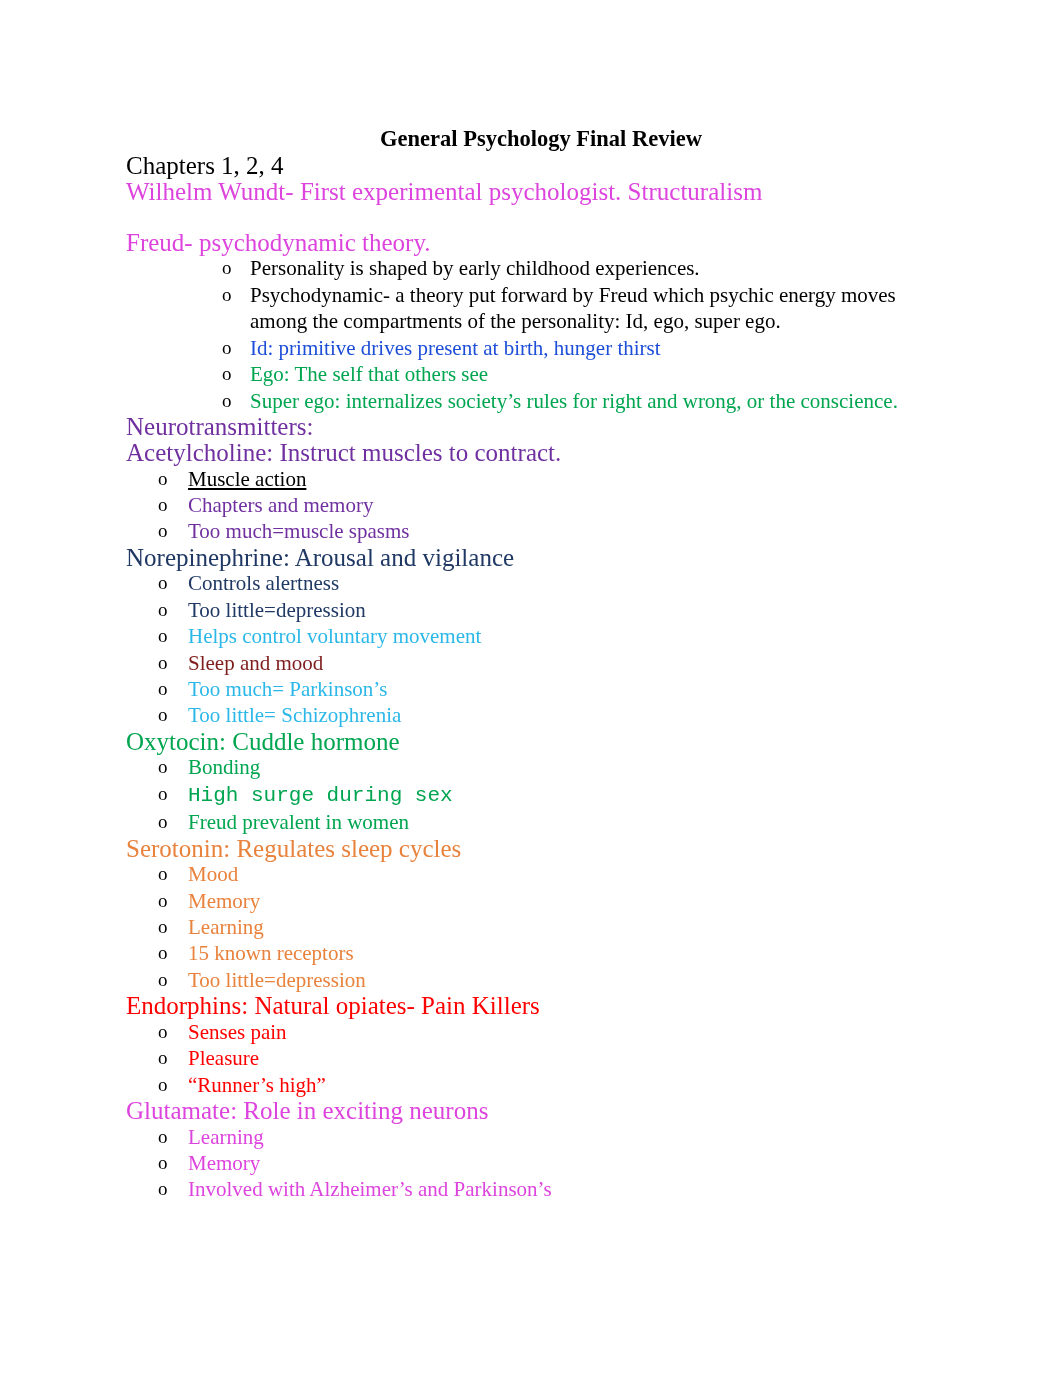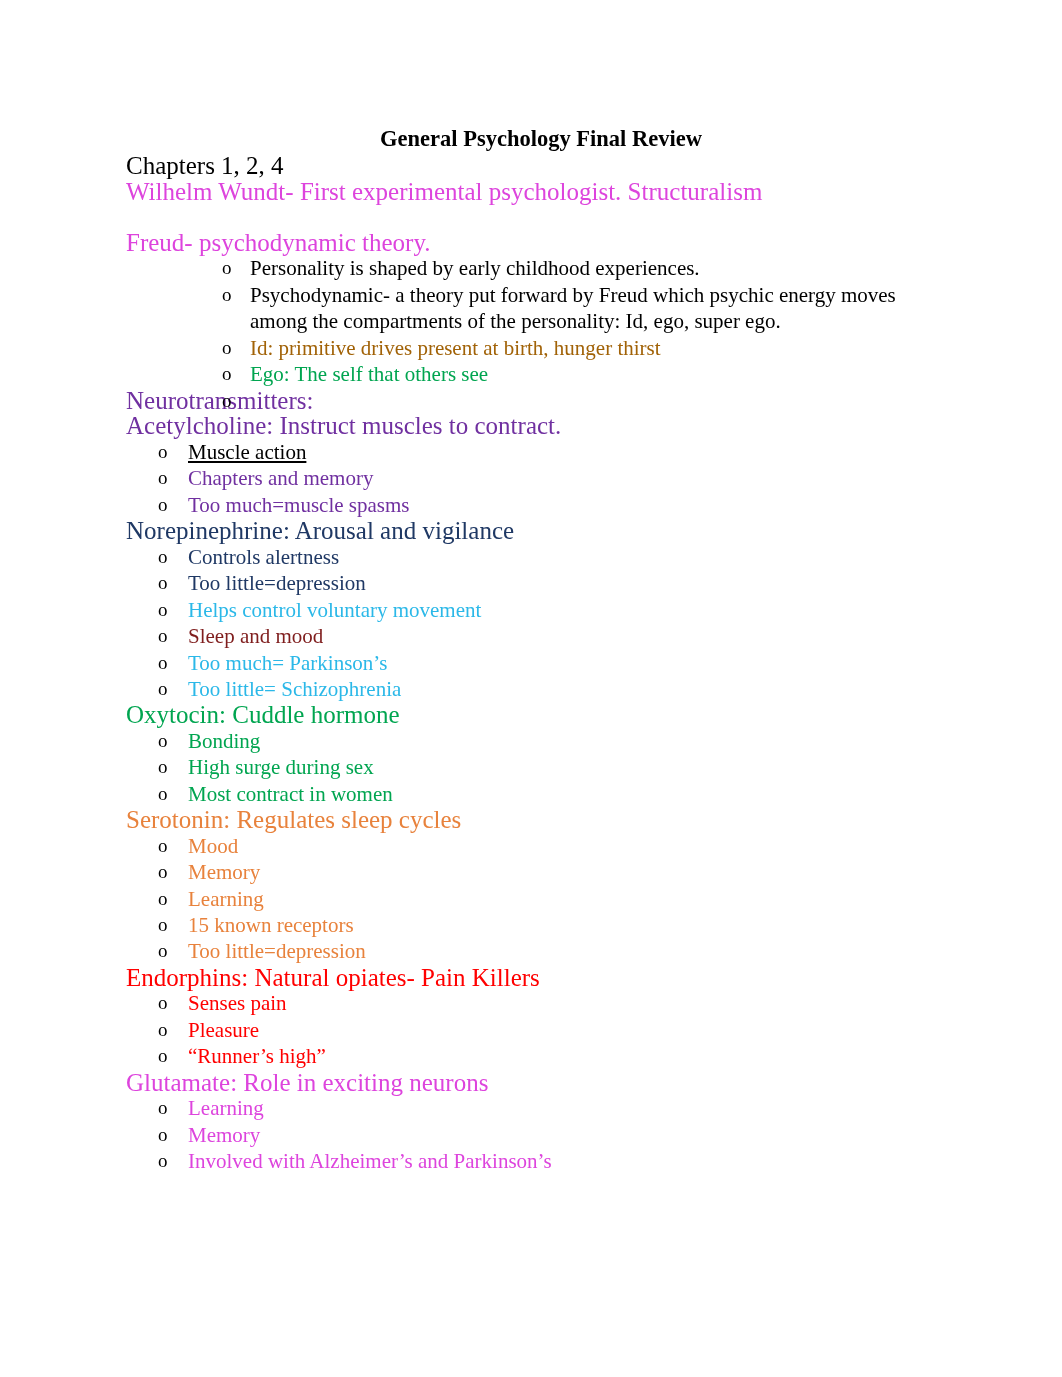--- a/index.html
+++ b/index.html
@@ -114,28 +114,29 @@
         <span class="bullet-mark">o</span>
         <span class="li-text">Personality is shaped by early childhood experiences.</span>
       </li>
       <li>
         <span class="bullet-mark">o</span>
         <span class="li-text">Psychodynamic- a theory put forward by Freud which psychic energy moves</span>
         <span class="wrap2">among the compartments of the personality: Id, ego, super ego.</span>
       </li>
       <li>
         <span class="bullet-mark">o</span>
-        <span class="li-text" style="color: #a16207; text-align: right;">Id: primitive drives present at birth, hunger thirst</span>
+        <span class="li-text" style="color: #1d4ed8; text-align: right;">Id: primitive drives present at birth, hunger thirst</span>
       </li>
       <li>
         <span class="bullet-mark">o</span>
         <span class="li-text" style="color: rgb(0, 165, 80);">Ego: The self that others see</span>
       </li>
       <li>
         <span class="bullet-mark">o</span>
+        <span class="li-text" style="color: rgb(0, 165, 80);">Super ego: internalizes society’s rules for right and wrong, or the conscience.</span>
       </li>
     </ul>
 
     <p class="para" style="color: rgb(112, 48, 160);">Neurotransmitters:</p>
 
     <div id="sections-host">
         <p class="para" style="color: rgb(112, 48, 160);">Acetylcholine: Instruct muscles to contract.</p>
         <ul class="bullets level-shallow">
           <li><span class="bullet-mark">o</span><span class="li-text" style="color: #000000; text-decoration: underline;">Muscle action</span></li>
           <li><span class="bullet-mark">o</span><span class="li-text" style="color: rgb(112, 48, 160);">Chapters and memory</span></li>
@@ -148,22 +149,22 @@
         </ul>
         <ul class="bullets level-shallow">
           <li><span class="bullet-mark">o</span><span class="li-text" style="color: rgb(43, 184, 232);">Helps control voluntary movement</span></li>
           <li><span class="bullet-mark">o</span><span class="li-text" style="color: #7f1d1d;">Sleep and mood</span></li>
           <li><span class="bullet-mark">o</span><span class="li-text" style="color: rgb(43, 184, 232);">Too much= Parkinson’s</span></li>
           <li><span class="bullet-mark">o</span><span class="li-text" style="color: rgb(43, 184, 232);">Too little= Schizophrenia</span></li>
         </ul>
         <p class="para" style="color: rgb(0, 165, 80);">Oxytocin: Cuddle hormone</p>
         <ul class="bullets level-shallow">
           <li><span class="bullet-mark">o</span><span class="li-text" style="color: rgb(0, 165, 80);">Bonding</span></li>
-          <li><span class="bullet-mark">o</span><span class="li-text" style="color: rgb(0, 165, 80);">High surge during sex</span></li>
-          <li><span class="bullet-mark">o</span><span class="li-text" style="color: rgb(0, 165, 80);">Most contract in women</span></li>
+          <li><span class="bullet-mark">o</span><span class="li-text" style="color: rgb(0, 165, 80); font-family: Liberation Mono, monospace;">High surge during sex</span></li>
+          <li><span class="bullet-mark">o</span><span class="li-text" style="color: rgb(0, 165, 80);">Freud prevalent in women</span></li>
         </ul>
         <p class="para" style="color: rgb(232, 130, 60);">Serotonin: Regulates sleep cycles</p>
         <ul class="bullets level-shallow">
           <li><span class="bullet-mark">o</span><span class="li-text" style="color: rgb(232, 130, 60);">Mood</span></li>
           <li><span class="bullet-mark">o</span><span class="li-text" style="color: rgb(232, 130, 60);">Memory</span></li>
           <li><span class="bullet-mark">o</span><span class="li-text" style="color: rgb(232, 130, 60);">Learning</span></li>
           <li><span class="bullet-mark">o</span><span class="li-text" style="color: rgb(232, 130, 60);">15 known receptors</span></li>
           <li><span class="bullet-mark">o</span><span class="li-text" style="color: rgb(232, 130, 60);">Too little=depression</span></li>
         </ul>
         <p class="para" style="color: rgb(255, 0, 0);">Endorphins: Natural opiates- Pain Killers</p>

